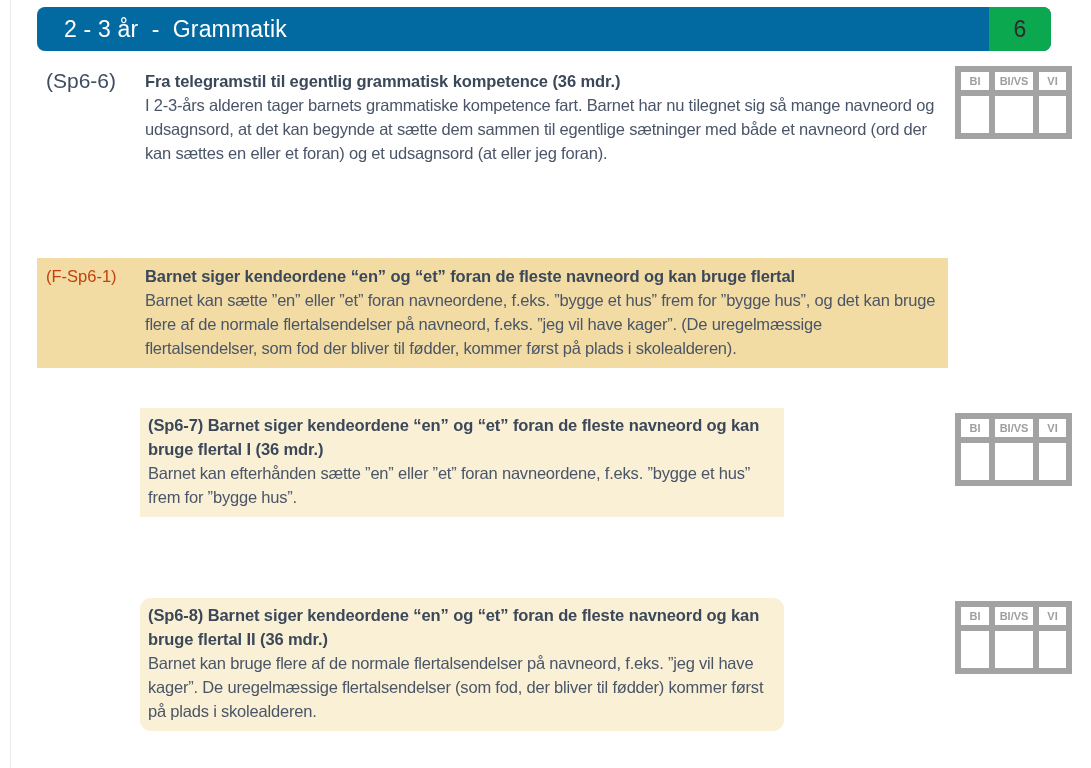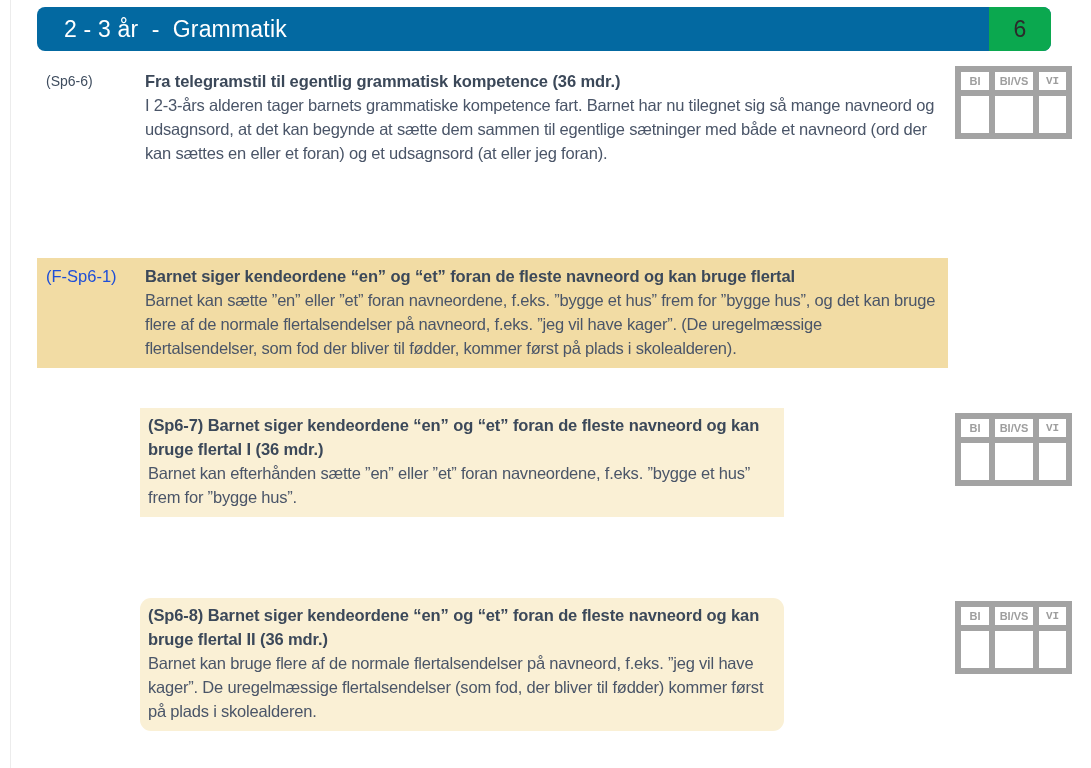--- a/index.html
+++ b/index.html
@@ -24,21 +24,21 @@
     font-size:23px; color:#ffffff; white-space:pre; letter-spacing:0.2px;
   }
   .page-num-badge {
     position:absolute; right:0; top:0; width:62px; height:44px;
     background:#0BA84F; border-radius:0 8px 8px 0;
     display:flex; align-items:center; justify-content:center;
   }
   .page-num { font-size:23px; color:#2b2b2b; }
   
   .sec-label {
-    position:absolute; font-size:14px; line-height:24px; color:#3F4D5F;
+    position:absolute; font-size:21px; line-height:24px; color:#3F4D5F;
   }
   .sec-content {
     position:absolute; width:792px;
   }
   .sec-title {
     font-weight:bold; font-size:16.5px; line-height:24px; color:#3B4859;
     letter-spacing:-0.1px;
   }
   .sec-body {
     font-size:16.5px; line-height:24px; color:#4A5568;
@@ -46,21 +46,21 @@
   }
   
   .hl-dark {
     position:absolute; left:37px; top:258px; width:911px;
     background:#F2DCA4;
     display:flex; box-sizing:border-box;
     padding:6px 10px 8px 0;
   }
   .hl-dark .lbl {
     flex:0 0 108px; box-sizing:border-box; padding-left:9px;
-    font-size:16.5px; line-height:24px; color:#1d4ed8;
+    font-size:16.5px; line-height:24px; color:#c2410c;
   }
   .hl-dark .cnt { flex:1; }
   .hl-light {
     position:absolute; left:140px; width:644px;
     background:#FAF0D5;
     box-sizing:border-box; padding:5px 10px 8px 8px;
   }
   .hl-light.pos-a { top:408px; }
   .hl-light.pos-b { top:598px;border-radius:11px; }
   
@@ -71,21 +71,21 @@
   .rating-table.t1 { top:66px; }
   .rating-table.t2 { top:413px; }
   .rating-table.t3 { top:601px; }
   .rating-table th, .rating-table td {
     border:6px solid #a3a3a3; padding:0; text-align:center;
   }
   .rating-table th {
     height:18px; font-size:11px; font-weight:bold; color:#9E9E9E;
   }
   .rating-table td { height:37px; background:#ffffff; }
-  .rt-col-a { width:28px; } .rt-col-b { width:38px; } .rt-col-c { width:27px;font-family:Liberation Mono, monospace; }
+  .rt-col-a { width:28px; } .rt-col-b { width:38px; } .rt-col-c { width:27px; }
 </style>
 </head>
 <body>
 
 <div class="page">
 
   <div class="left-rule"></div>
 
   <div class="header-bar">
     <span class="header-title">2 - 3 år  -  Grammatik</span>

